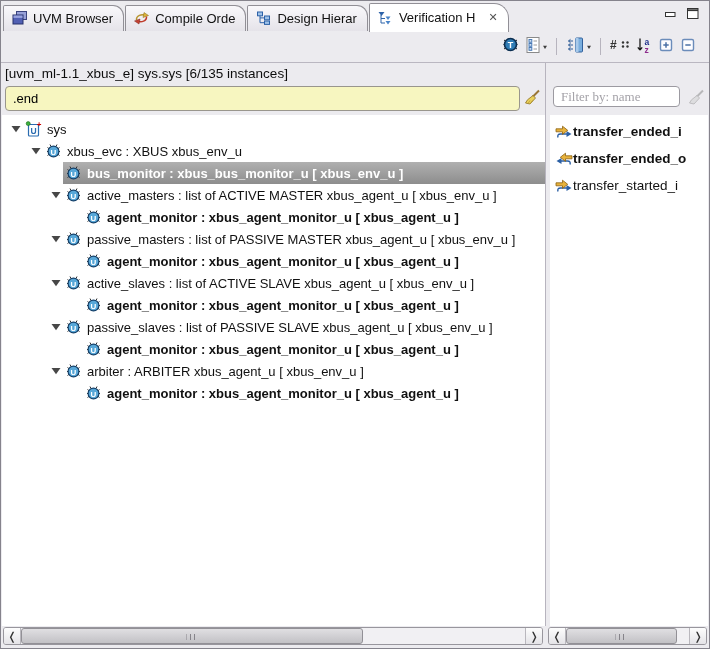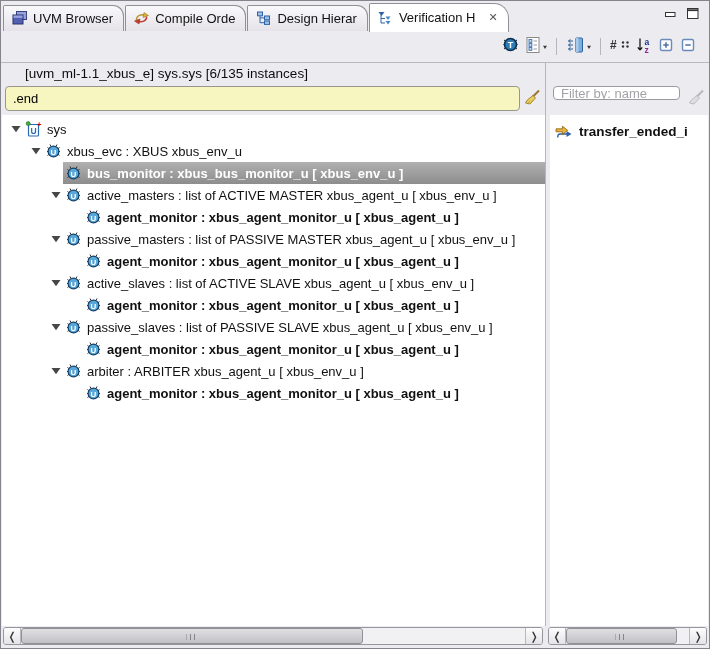--- a/index.html
+++ b/index.html
@@ -25,49 +25,49 @@
   .toolbar{position:absolute;top:30px;left:0;right:0;height:31px;display:flex;
     justify-content:flex-end;align-items:center;padding-right:10px;
     border-bottom:1px solid #bab7c1;background:#ecebef;}
   .tool-btn{display:flex;align-items:center;gap:3px;padding:2px 3px;border-radius:2px;cursor:pointer;}
   .tool-sep{width:1px;height:17px;background:#b7b4be;margin:0 6px;}
   .chev{font-size:8px;color:#3c3c3c;transform:scaleY(.8);}
 
   
   .info-band{position:absolute;top:62px;left:1px;right:1px;height:52px;display:flex;background:#ecebef;}
   .info-left{width:543px;position:relative;flex:none;}
-  .context-label{position:absolute;left:23px;top:3px;font-size:13.5px;color:#0d0d0d;white-space:nowrap;}
+  .context-label{position:absolute;left:3px;top:3px;font-size:13.5px;color:#0d0d0d;white-space:nowrap;}
   .search-input{position:absolute;left:3px;top:23px;width:515px;height:25px;box-sizing:border-box;
     background:#f7f6c0;border:1px solid #99968d;border-radius:4px;padding:0 7px;
     font-size:13px;font-family:inherit;color:#000;outline:none;}
   .search-clear{position:absolute;left:522px;top:26px;cursor:pointer;}
   .sash{width:4px;flex:none;background:#ecebef;border-left:1px solid #b7b4be;cursor:col-resize;}
   .info-right{flex:1;position:relative;}
-  .filter-input{position:absolute;left:3px;top:23px;width:127px;height:14px;box-sizing:border-box;
+  .filter-input{position:absolute;left:3px;top:23px;width:127px;height:21px;box-sizing:border-box;
     background:#fff;border:1px solid #9c9aa1;border-radius:4px;padding:0 7px;
-    font-size:13px;font-family:Liberation Sans, sans-serif;color:#333;outline:none;}
+    font-size:13px;font-family:Liberation Serif, serif;color:#333;outline:none;}
   .filter-input::placeholder{color:#a4a2a8;}
   .filter-clear{position:absolute;left:138px;top:26px;filter:grayscale(1);opacity:.45;}
 
   
   .panes{position:absolute;top:114px;left:1px;right:1px;bottom:22px;display:flex;}
   .tree-pane{width:543px;flex:none;background:#fff;overflow:hidden;padding-top:3px;box-sizing:border-box;}
   .pane-sash{width:4px;flex:none;background:#ecebef;border-left:1px solid #b7b4be;cursor:col-resize;}
   .ports-pane{flex:1;background:#fff;overflow:hidden;padding-top:3px;}
 
   .tree-row{display:flex;align-items:center;height:22px;font-size:13px;white-space:nowrap;cursor:default;}
   .indent{flex:none;height:1px;}
   .twistie{width:15px;flex:none;display:flex;align-items:center;justify-content:center;cursor:pointer;}
   .row-body{display:flex;align-items:center;gap:5px;flex:1;height:22px;padding-left:2px;min-width:0;}
   .row-body .icon{flex:none;display:inline-flex;}
   .tree-row.bold .row-label{font-weight:bold;text-align:center;}
   .row-body.selected{background:linear-gradient(#b0b0b0,#8d8d8d);color:#fff;}
   .row-body.selected .row-label{font-weight:bold;}
 
-  .port-row{display:flex;align-items:center;gap:6px;height:27px;padding-left:5px;font-size:13.5px;white-space:nowrap;cursor:default;}
+  .port-row{display:flex;align-items:center;height:27px;padding-left:5px;font-size:13.5px;white-space:nowrap;cursor:default;}
   .port-row.bold{font-weight:bold;}
   .port-row .icon{display:inline-flex;width:18px;justify-content:center;}
 
   
   .scroll-row{position:absolute;left:2px;right:2px;bottom:3px;height:18px;display:flex;}
   .sb{border:1px solid #98969d;border-radius:3px;background:#f1f0f3;display:flex;align-items:stretch;
     height:18px;box-sizing:border-box;overflow:hidden;}
   .sb-left{width:540px;flex:none;margin-right:5px;}
   .sb-right{flex:1;}
   .sb-btn{width:16px;flex:none;display:flex;align-items:center;justify-content:center;
@@ -573,20 +573,40 @@
         <div class="port-row bold">
           <span class="icon">
             <svg width="18" height="14">
               <path d="M3 12.5 Q2 9 5.5 9 L12 9" stroke="#2a5fa5" fill="none" stroke-width="1.4"></path>
               <path d="M16.5 9 l-5 -3 v6 z" fill="#2a5fa5"></path>
               <path d="M1 3.8 h6.5 v-2.6 l5.2 4.1 -5.2 4.1 v-2.6 h-6.5 z" fill="#e8b33c" stroke="#8a6010" stroke-width="0.8"></path>
             </svg>
           </span>
           <span class="port-label">transfer_ended_i</span>
         </div>
+        <div class="port-row bold">
+          <span class="icon">
+            <svg width="18" height="14" style="transform:scaleX(-1)">
+              <path d="M3 12.5 Q2 9 5.5 9 L12 9" stroke="#2a5fa5" fill="none" stroke-width="1.4"></path>
+              <path d="M16.5 9 l-5 -3 v6 z" fill="#2a5fa5"></path>
+              <path d="M1 3.8 h6.5 v-2.6 l5.2 4.1 -5.2 4.1 v-2.6 h-6.5 z" fill="#e8b33c" stroke="#8a6010" stroke-width="0.8"></path>
+            </svg>
+          </span>
+          <span class="port-label">transfer_ended_o</span>
+        </div>
+        <div class="port-row">
+          <span class="icon">
+            <svg width="18" height="14">
+              <path d="M3 12.5 Q2 9 5.5 9 L12 9" stroke="#2a5fa5" fill="none" stroke-width="1.4"></path>
+              <path d="M16.5 9 l-5 -3 v6 z" fill="#2a5fa5"></path>
+              <path d="M1 3.8 h6.5 v-2.6 l5.2 4.1 -5.2 4.1 v-2.6 h-6.5 z" fill="#e8b33c" stroke="#8a6010" stroke-width="0.8"></path>
+            </svg>
+          </span>
+          <span class="port-label">transfer_started_i</span>
+        </div>
       </div>
   </div>
 
   <div class="scroll-row">
     <div class="sb sb-left">
       <div class="sb-btn">❬</div>
       <div class="sb-thumb" id="sb-thumb-left" style="width: 340.2px;"></div>
       <div class="sb-track"></div>
       <div class="sb-btn right">❭</div>
     </div>

